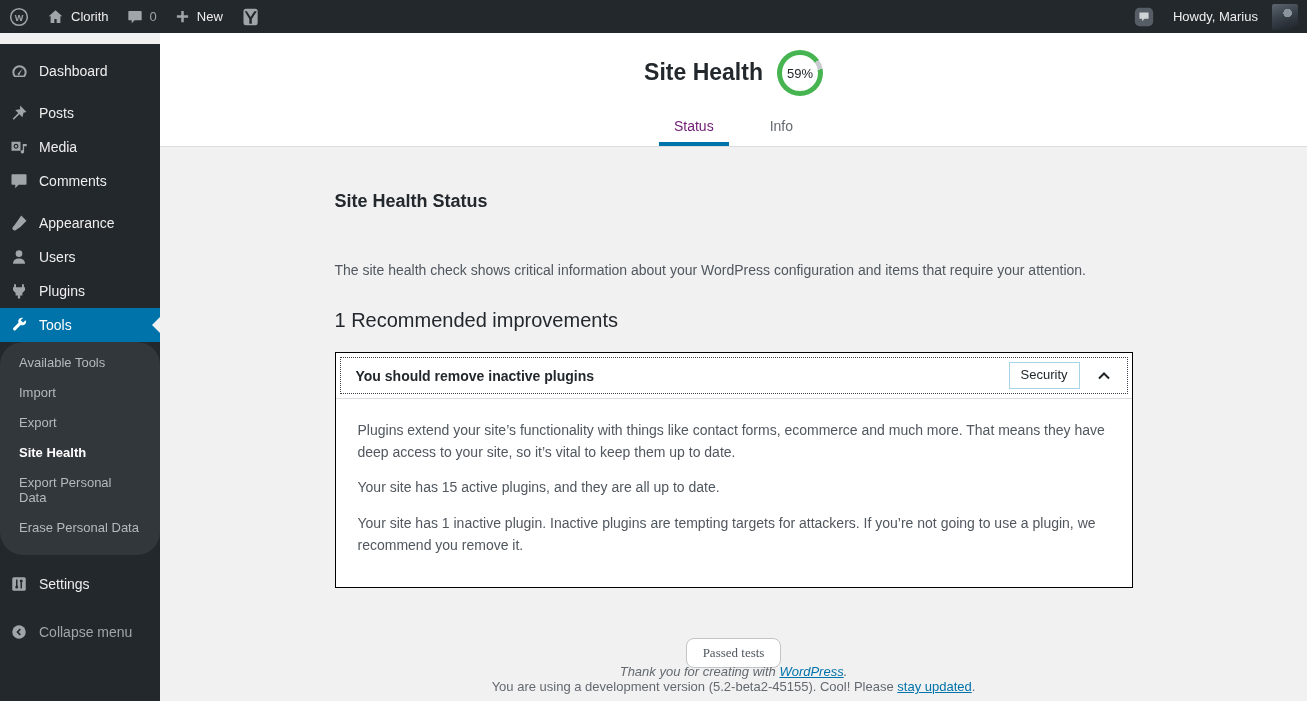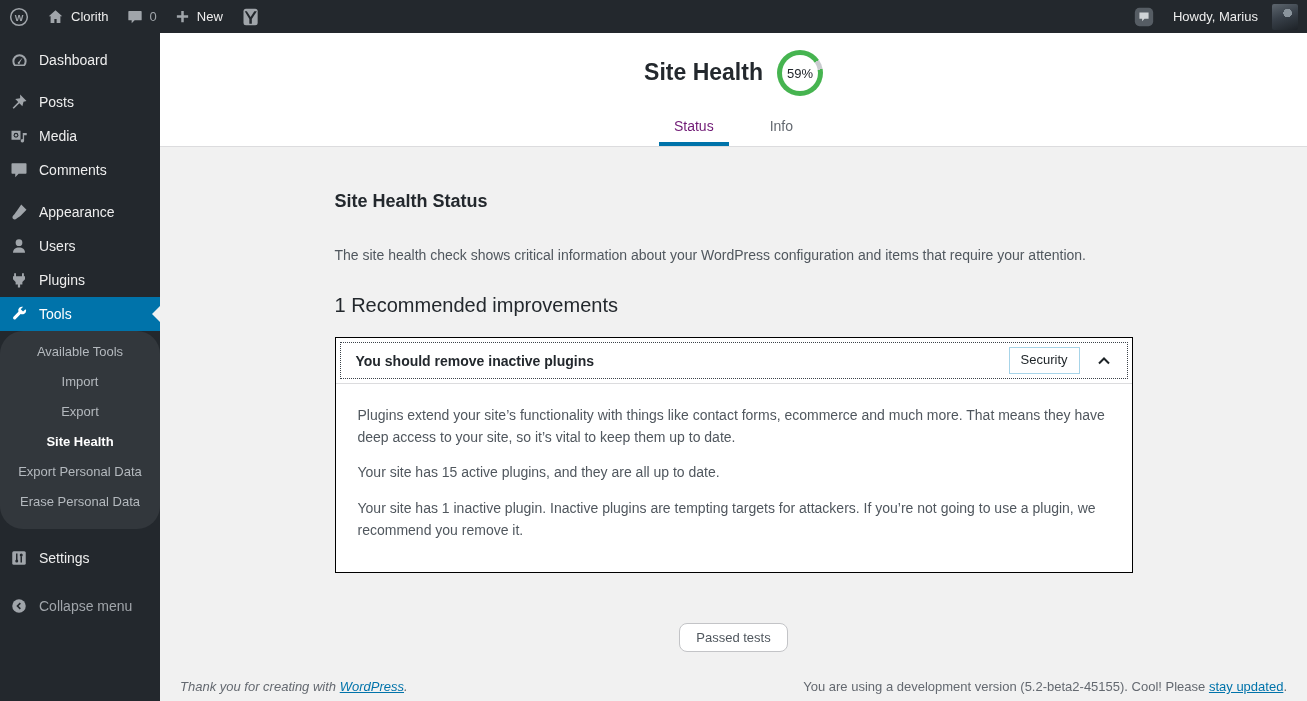--- a/index.html
+++ b/index.html
@@ -25,37 +25,37 @@
   .ab-right { margin-left: auto; display: flex; align-items: stretch; padding-right: 0; }
   .avatar {
     width: 26px; height: 26px; margin-left: 7px; border-radius: 2px;
     background:
       radial-gradient(circle at 60% 35%, #8a949c 0 18%, transparent 19%),
       linear-gradient(160deg, #5d666e 0%, #39414a 45%, #1d2227 100%);
   }
 
   
   .sidebar {
-    position: absolute; top: 33px; left: 0; bottom: 0; width: 160px;
-    background: var(--sidebar-bg, #23282d); color: #eee; font-size: 14px; padding-top: 10px; text-align: center;
+    position: absolute; top: 44px; left: 0; bottom: 0; width: 160px;
+    background: var(--sidebar-bg, #23282d); color: #eee; font-size: 14px; padding-top: 10px;
   }
   .menu-item {
     display: flex; align-items: center; gap: 10px;
     padding: 7px 8px 7px 9px; cursor: pointer; position: relative; line-height: 20px;
   }
   .menu-item .mi-icon { width: 20px; height: 20px; flex: 0 0 20px; color: #a0a5aa;
     display: flex; align-items: center; justify-content: center; }
   .menu-sep { height: 8px; }
   .menu-item.active { background: var(--accent, #0073aa); color: #fff; }
   .menu-item.active .mi-icon { color: #fff; }
   .active-arrow {
     position: absolute; right: 0; top: 50%; margin-top: -8px;
     width: 0; height: 0; border: 8px solid transparent; border-right-color: var(--content-bg, #f1f1f1);
   }
-  .submenu { background: var(--submenu-bg, #32373c); padding: 6px 0 12px; border-radius: 23px; }
+  .submenu { background: var(--submenu-bg, #32373c); padding: 6px 7px 12px; border-radius: 23px; }
   .sub-item { padding: 7px 12px 8px; font-size: 13px; color: #b4b9be; cursor: pointer; }
   .sub-item.current { color: #fff; font-weight: bold; }
   .menu-item.settings { margin-top: 12px; }
   .menu-item.collapse { margin-top: 14px; color: #a0a5aa; }
 
   
   .content { position: absolute; left: 160px; top: 33px; right: 0; bottom: 0; }
   .health-header {
     background: #fff; height: 114px; border-bottom: 1px solid #dcdcde; position: relative;
   }
@@ -72,21 +72,21 @@
     width: 36px; height: 36px; border-radius: 50%; background: #fff;
     display: flex; align-items: center; justify-content: center; font-size: 13px; color: #23282d;
   }
   .hh-tabs { position: absolute; bottom: 0; left: 0; right: 0; display: flex; justify-content: center; gap: 26px; }
   .tab { padding: 10px 15px 12px; font-size: 14px; color: #646970; cursor: pointer; }
   .tab.active { color: #701a75; padding-bottom: 8px; border-bottom: 4px solid var(--accent, #0073aa); }
 
   .health-body { padding-top: 44px; }
   .wrap { width: 798px; margin: 0 auto; }
   .section-title { font-size: 18px; font-weight: 600; color: #23282d; }
-  .intro { font-size: 14px; color: #50575e; margin-top: 33px; line-height: 1.5; }
+  .intro { font-size: 14px; color: #50575e; margin-top: 48px; line-height: 1.5; }
   .group-heading { font-size: 20px; font-weight: 400; color: #23282d; margin-top: 28px; }
 
   .issue-card { margin-top: 20px; background: #fff; border: 1px solid #000000; }
   .issue-header {
     display: flex; align-items: center; padding: 0 20px; height: 46px;
     border-bottom: 1px solid #dcdcde; position: relative; cursor: pointer; background: #fff;
   }
   .focus-ring { position: absolute; inset: 4px; border: 1px dotted #3c434a; pointer-events: none; }
   .issue-title { font-weight: bold; font-size: 14px; color: #23282d; }
   .issue-right { margin-left: auto; display: flex; align-items: center; gap: 16px; }
@@ -94,27 +94,27 @@
     border: 1px solid var(--badge-border, #a7d4e8); background: #fff; color: #1d2327;
     font-size: 13px; padding: 3px 11px; line-height: 1.4;
   }
   .issue-body { padding: 7px 22px 17px; }
   .issue-body p { font-size: 14px; color: #50575e; line-height: 1.55; margin: 14px 0; }
 
   .passed-row { text-align: center; margin-top: 50px; }
   .passed-btn {
     display: inline-block; background: #fff; border: 1px solid #c3c4c7; border-radius: 8px;
     padding: 6px 16px; font-size: 13px; color: #50575e; cursor: pointer;
-    font-family: Liberation Sans, sans-serif;
+    font-family: Liberation Serif, serif;
   }
 
   .footer {
     position: absolute; left: 0; right: 0; bottom: 7px; padding: 0 20px;
     display: flex; justify-content: space-between; align-items: center;
-    font-size: 13px; color: #646970;
+    font-size: 13px; color: #646970; flex-direction: column;
   }
   .footer .thanks { font-style: italic; }
   .footer a { color: var(--accent, #0073aa); text-decoration: underline; cursor: pointer; }
 </style>
 </head>
 <body>
 
 <div>
 
   <header class="admin-bar">

